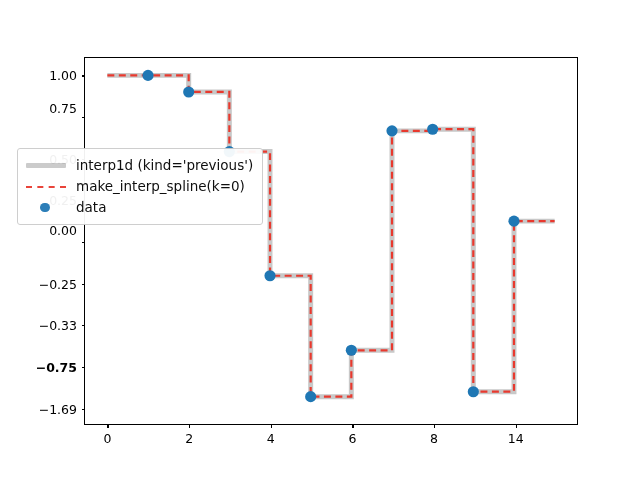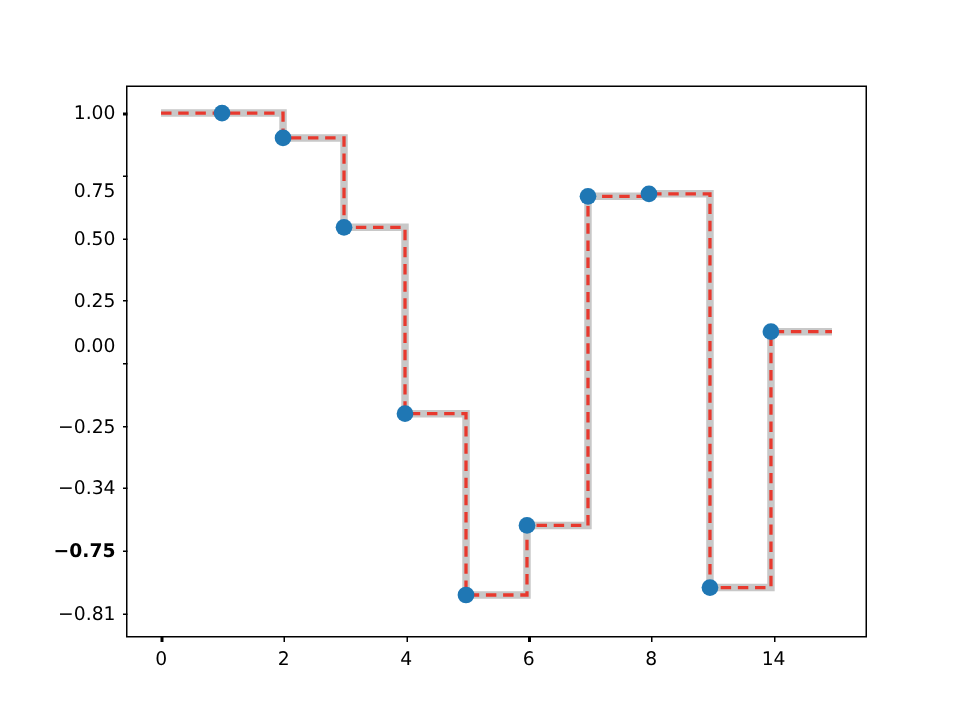--- a/index.html
+++ b/index.html
@@ -125,48 +125,68 @@
           <circle cx="267.41" cy="293.90" r="5.6" fill="#1f77b4" vector-effect="non-scaling-stroke"></circle>
           <circle cx="308.24" cy="73.27" r="5.6" fill="#1f77b4" vector-effect="non-scaling-stroke"></circle>
           <circle cx="349.07" cy="71.60" r="5.6" fill="#1f77b4" vector-effect="non-scaling-stroke"></circle>
           <circle cx="389.89" cy="335.53" r="5.6" fill="#1f77b4" vector-effect="non-scaling-stroke"></circle>
           <circle cx="430.72" cy="164.02" r="5.6" fill="#1f77b4" vector-effect="non-scaling-stroke"></circle>
         </g>
     </svg>
 
     <div id="ytick-container">
         <div class="ytick-mark" style="top: 350.52px;"></div>
-        <div class="ytick-label" style="top: 350.52px;">−0.81</div>
+        <div class="ytick-label" style="top: 350.52px;">−1.69</div>
         <div class="ytick-mark" style="top: 308.89px;"></div>
         <div class="ytick-label" style="top: 308.89px; font-weight: bold;">−0.75</div>
         <div class="ytick-mark" style="top: 267.26px;"></div>
-        <div class="ytick-label" style="top: 267.26px;">−0.34</div>
+        <div class="ytick-label" style="top: 267.26px;">−0.33</div>
         <div class="ytick-mark" style="top: 225.63px;"></div>
         <div class="ytick-label" style="top: 225.63px; margin-left: 40px;">−0.25</div>
         <div class="ytick-mark" style="top: 184px;"></div>
         <div class="ytick-label" style="top: 172px;">0.00</div>
         <div class="ytick-mark" style="top: 142.37px;"></div>
         <div class="ytick-label" style="top: 142.37px;">0.25</div>
         <div class="ytick-mark" style="top: 100.74px;"></div>
         <div class="ytick-label" style="top: 100.74px;">0.50</div>
         <div class="ytick-mark" style="top: 59.11px;"></div>
-        <div class="ytick-label" style="top: 69px;">0.75</div>
+        <div class="ytick-label" style="top: 50px;">0.75</div>
         <div class="ytick-mark" style="top: 17.48px;"></div>
         <div class="ytick-label" style="top: 17.48px; margin-left: 32px;">1.00</div>
       </div>
     <div id="xtick-container">
         <div class="xtick-mark" style="left: 22.45px;"></div>
         <div class="xtick-label" style="left: 22.45px;">0</div>
         <div class="xtick-mark" style="left: 104.11px;"></div>
         <div class="xtick-label" style="left: 104.11px;">2</div>
         <div class="xtick-mark" style="left: 185.76px;"></div>
         <div class="xtick-label" style="left: 185.76px;">4</div>
         <div class="xtick-mark" style="left: 267.41px;"></div>
         <div class="xtick-label" style="left: 267.41px;">6</div>
         <div class="xtick-mark" style="left: 349.07px;"></div>
         <div class="xtick-label" style="left: 349.07px;">8</div>
         <div class="xtick-mark" style="left: 430.72px;"></div>
         <div class="xtick-label" style="left: 430.72px;">14</div>
       </div>
   </div>
 
+  <div id="legend">
+    <div class="legend-row">
+      <span class="legend-key">
+        <span class="key-solid"></span>
+      </span>
+      <span class="legend-label">interp1d (kind='previous')</span>
+    </div>
+    <div class="legend-row">
+      <span class="legend-key">
+        <span class="key-dashed"></span>
+      </span>
+      <span class="legend-label">make_interp_spline(k=0)</span>
+    </div>
+    <div class="legend-row">
+      <span class="legend-key">
+        <span class="key-marker"></span>
+      </span>
+      <span class="legend-label">data</span>
+    </div>
+  </div>
 
 </div>
 
 </body></html>

